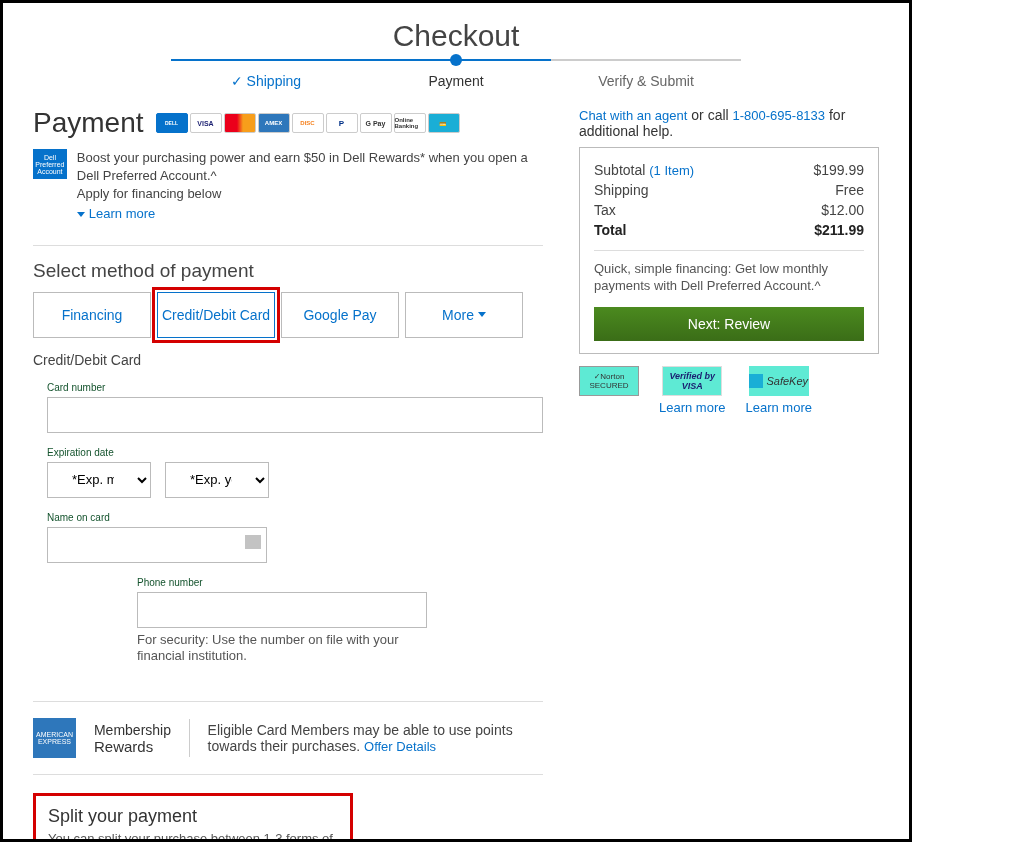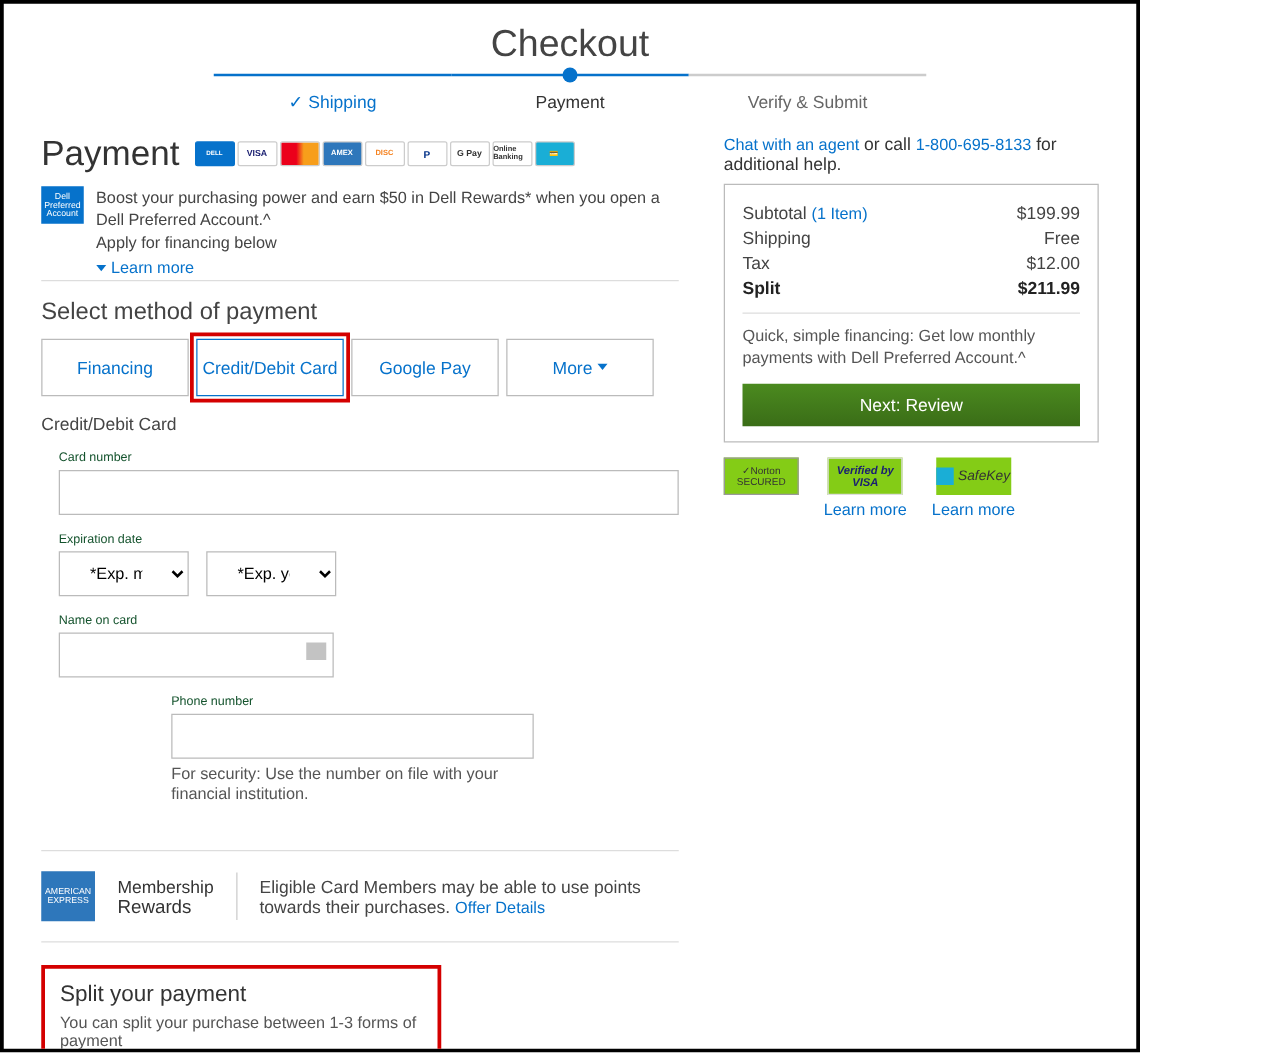--- a/index.html
+++ b/index.html
@@ -26,21 +26,21 @@
   .ci { width: 32px; height: 20px; border: 1px solid #ccc; border-radius: 2px; font-size: 7px; display: flex; align-items: center; justify-content: center; color: #333; background: #fff; font-weight: bold; }
   .ci.dpa { background: #0672CB; color: #fff; border-color: #0672CB; font-size:5px; }
   .ci.visa { color: #1a1f71; }
   .ci.mc { background: linear-gradient(90deg,#eb001b 40%,#f79e1b 60%); color:#fff; font-size:5px;}
   .ci.amex { background: #2e77bb; color:#fff; font-size:6px;}
   .ci.disc { color:#f58220; font-size:6px; background:#fff;}
   .ci.pp { color:#003087; font-size:8px;}
   .ci.gpay { color:#333; font-size:7px;}
   .ci.ob { font-size:6px; }
   .ci.dc { background:#1aaed6; color:#fff; font-size:6px;}
-  .promo { display: flex; gap: 10px; align-items: flex-start; border-bottom: 1px solid #ddd; padding-bottom: 3px; margin-bottom: 14px; }
+  .promo { display: flex; gap: 10px; align-items: flex-start; border-bottom: 1px solid #ddd; padding-bottom: 24px; margin-bottom: 14px; }
   .promo-badge { width: 42px; height: 30px; background: #0672CB; color: #fff; font-size: 7px; display:flex; align-items:center; justify-content:center; text-align:center; padding:2px;}
   .promo-text { font-size: 13px; color: #444; line-height: 1.4; }
   .learn-more { color: #0672CB; font-size: 13px; margin-top: 2px; cursor: pointer; }
   .learn-more .caret { display:inline-block; width:0;height:0;border-left:4px solid transparent;border-right:4px solid transparent;border-top:5px solid #0672CB; margin-right:4px; vertical-align:middle;}
   .section-title { font-size: 19px; color: #444; margin-bottom: 10px; }
   .pay-methods { display: flex; gap: 6px; margin-bottom: 14px; }
   .pm { width: 118px; height: 46px; border: 1px solid #bbb; display:flex; align-items:center; justify-content:center; font-size:14px; color:#0672CB; cursor:pointer; background:#fff; position:relative;}
   .pm.selected { border: 1px solid #0672CB; }
   .pm .caret2 { display:inline-block; width:0;height:0;border-left:4px solid transparent;border-right:4px solid transparent;border-top:5px solid #0672CB; margin-left:4px;}
   .highlight-red { outline: 3px solid #d40000; outline-offset: 2px; }
@@ -69,21 +69,21 @@
   
   .chat-line { font-size:14px; margin-bottom:8px;}
   .summary { border:1px solid #bbb; padding:12px 14px; margin-top:6px;}
   .sum-row { display:flex; justify-content:space-between; font-size:14px; color:#444; padding:2px 0;}
   .sum-row.total { font-weight:bold; color:#222;}
   .sum-divider { height:1px; background:#ddd; margin:10px 0;}
   .sum-note { font-size:13px; color:#555; line-height:1.3;}
   .next-btn { display:block; width:100%; background:#3b7a1a; background:linear-gradient(#4b8a1f,#3a6d17); color:#fff; border:none; padding:9px; font-size:14px; margin-top:12px; cursor:pointer;}
   .trust { display:flex; gap:20px; margin-top:12px; align-items:flex-start; justify-content:flex-start;}
   .trust-item { text-align:center; font-size:12px;}
-  .trust-logo { width:60px; height:30px; border:1px solid #ddd; margin:0 auto 4px; display:flex;align-items:center;justify-content:center; font-size:8px; color:#333; background:#84cc16;}
+  .trust-logo { width:60px; height:30px; border:1px solid #ddd; margin:0 auto 4px; display:flex;align-items:center;justify-content:center; font-size:8px; color:#333; background:#5eead4;}
   .trust-logo.norton{ border-color:#999; }
   .trust-logo.vbv { color:#1a1f71; font-weight:bold; font-style:italic; font-size:9px;}
   .trust-logo.sk { border:none; }
   .trust-logo.sk .sq{ width:14px;height:14px;background:#1aaed6;display:inline-block;margin-right:3px;}
 </style>
 </head>
 <body>
 <div class="frame">
 
 <h1 class="page-title">Checkout</h1>
@@ -208,21 +208,21 @@
       </div>
       <div class="sum-row">
         <span>Shipping</span>
         <span>Free</span>
       </div>
       <div class="sum-row">
         <span>Tax</span>
         <span>$12.00</span>
       </div>
       <div class="sum-row total">
-        <span>Split</span>
+        <span>Total</span>
         <span>$211.99</span>
       </div>
       <div class="sum-divider"></div>
       <div class="sum-note">Quick, simple financing: Get low monthly payments with Dell Preferred Account.^</div>
       <button class="next-btn">Next: Review</button>
     </div>
 
     <div class="trust">
       <div class="trust-item">
         <div class="trust-logo norton">✓Norton SECURED</div>

